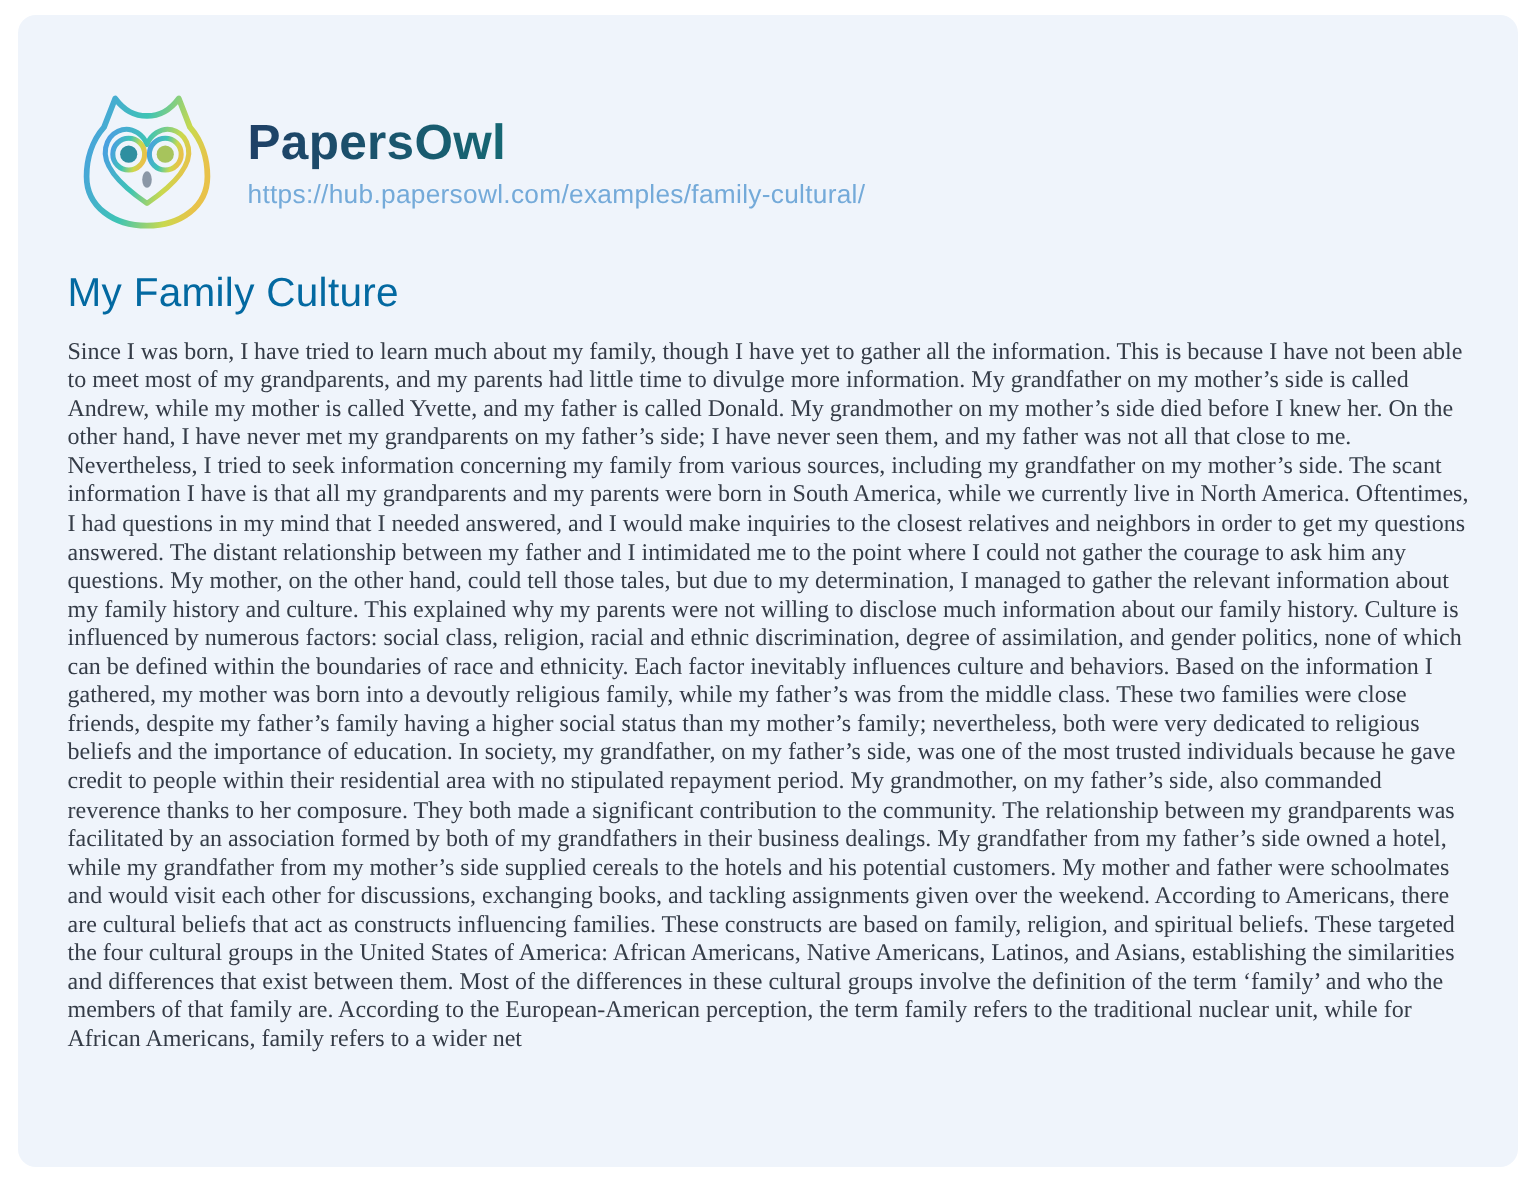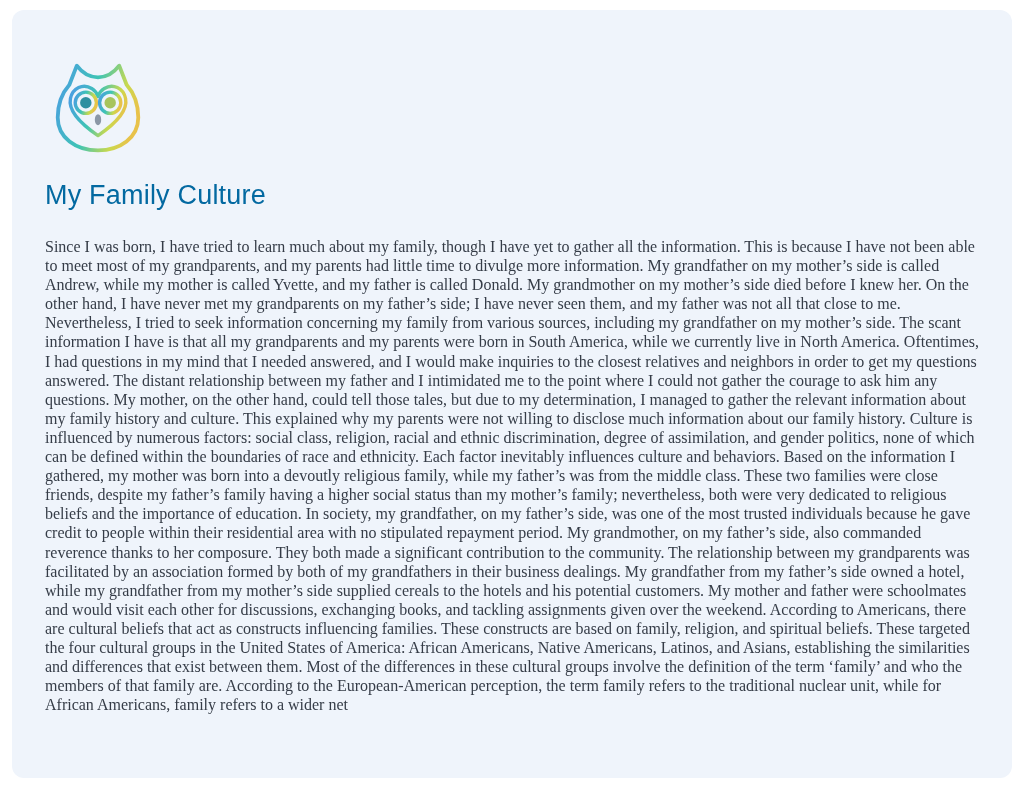--- a/index.html
+++ b/index.html
@@ -63,21 +63,21 @@
     letter-spacing: 0.2px;
   }
   .doc-title {
     margin: 20px 33px 0 33px;
     font-size: 27px;
     font-weight: 400;
     color: #0369a1;
     letter-spacing: 0.2px;
   }
   .doc-body {
-    margin: 26px 33px 0 33px;
+    margin: 14px 33px 0 33px;
     width: 938px;
     font-family: "Liberation Serif", serif;
     font-size: 16px;
     line-height: 19.1px;
     color: #353c47;
     text-align: left;
   }
 </style>
 </head>
 <body>
@@ -116,20 +116,24 @@
                    C 78 52 69 64 50 77 Z" fill="none" stroke="url(#owlGrad)" stroke-width="3.2" stroke-linejoin="round"></path>
 
           <circle cx="38.5" cy="46" r="10" fill="none" stroke="url(#owlGrad)" stroke-width="3.2"></circle>
           <circle cx="61.5" cy="46" r="10" fill="none" stroke="url(#owlGrad)" stroke-width="3.2"></circle>
           <circle cx="38.5" cy="46" r="5.4" fill="#2e8fa0"></circle>
           <circle cx="61.5" cy="46" r="5.4" fill="#a7c45c"></circle>
 
           <ellipse cx="50" cy="62" rx="3" ry="5.2" fill="#8a97a6"></ellipse>
         </svg>
       </div>
+      <div class="brand-col">
+        <div class="brand-name">PapersOwl</div>
+        <a class="brand-url" href="#">https://hub.papersowl.com/examples/family-cultural/</a>
+      </div>
     </div>
 
     <h1 class="doc-title">My Family Culture</h1>
 
     <p class="doc-body">Since I was born, I have tried to learn much about my family, though I have yet to gather all the information. This is because I have not been able to meet most of my grandparents, and my parents had little time to divulge more information. My grandfather on my mother’s side is called Andrew, while my mother is called Yvette, and my father is called Donald. My grandmother on my mother’s side died before I knew her. On the other hand, I have never met my grandparents on my father’s side; I have never seen them, and my father was not all that close to me. Nevertheless, I tried to seek information concerning my family from various sources, including my grandfather on my mother’s side. The scant information I have is that all my grandparents and my parents were born in South America, while we currently live in North America. Oftentimes, I had questions in my mind that I needed answered, and I would make inquiries to the closest relatives and neighbors in order to get my questions answered. The distant relationship between my father and I intimidated me to the point where I could not gather the courage to ask him any questions. My mother, on the other hand, could tell those tales, but due to my determination, I managed to gather the relevant information about my family history and culture. This explained why my parents were not willing to disclose much information about our family history. Culture is influenced by numerous factors: social class, religion, racial and ethnic discrimination, degree of assimilation, and gender politics, none of which can be defined within the boundaries of race and ethnicity. Each factor inevitably influences culture and behaviors. Based on the information I gathered, my mother was born into a devoutly religious family, while my father’s was from the middle class. These two families were close friends, despite my father’s family having a higher social status than my mother’s family; nevertheless, both were very dedicated to religious beliefs and the importance of education. In society, my grandfather, on my father’s side, was one of the most trusted individuals because he gave credit to people within their residential area with no stipulated repayment period. My grandmother, on my father’s side, also commanded reverence thanks to her composure. They both made a significant contribution to the community. The relationship between my grandparents was facilitated by an association formed by both of my grandfathers in their business dealings. My grandfather from my father’s side owned a hotel, while my grandfather from my mother’s side supplied cereals to the hotels and his potential customers. My mother and father were schoolmates and would visit each other for discussions, exchanging books, and tackling assignments given over the weekend. According to Americans, there are cultural beliefs that act as constructs influencing families. These constructs are based on family, religion, and spiritual beliefs. These targeted the four cultural groups in the United States of America: African Americans, Native Americans, Latinos, and Asians, establishing the similarities and differences that exist between them. Most of the differences in these cultural groups involve the definition of the term ‘family’ and who the members of that family are. According to the European-American perception, the term family refers to the traditional nuclear unit, while for African Americans, family refers to a wider net</p>
 
   </div>
 </div>
 
 </body></html>

